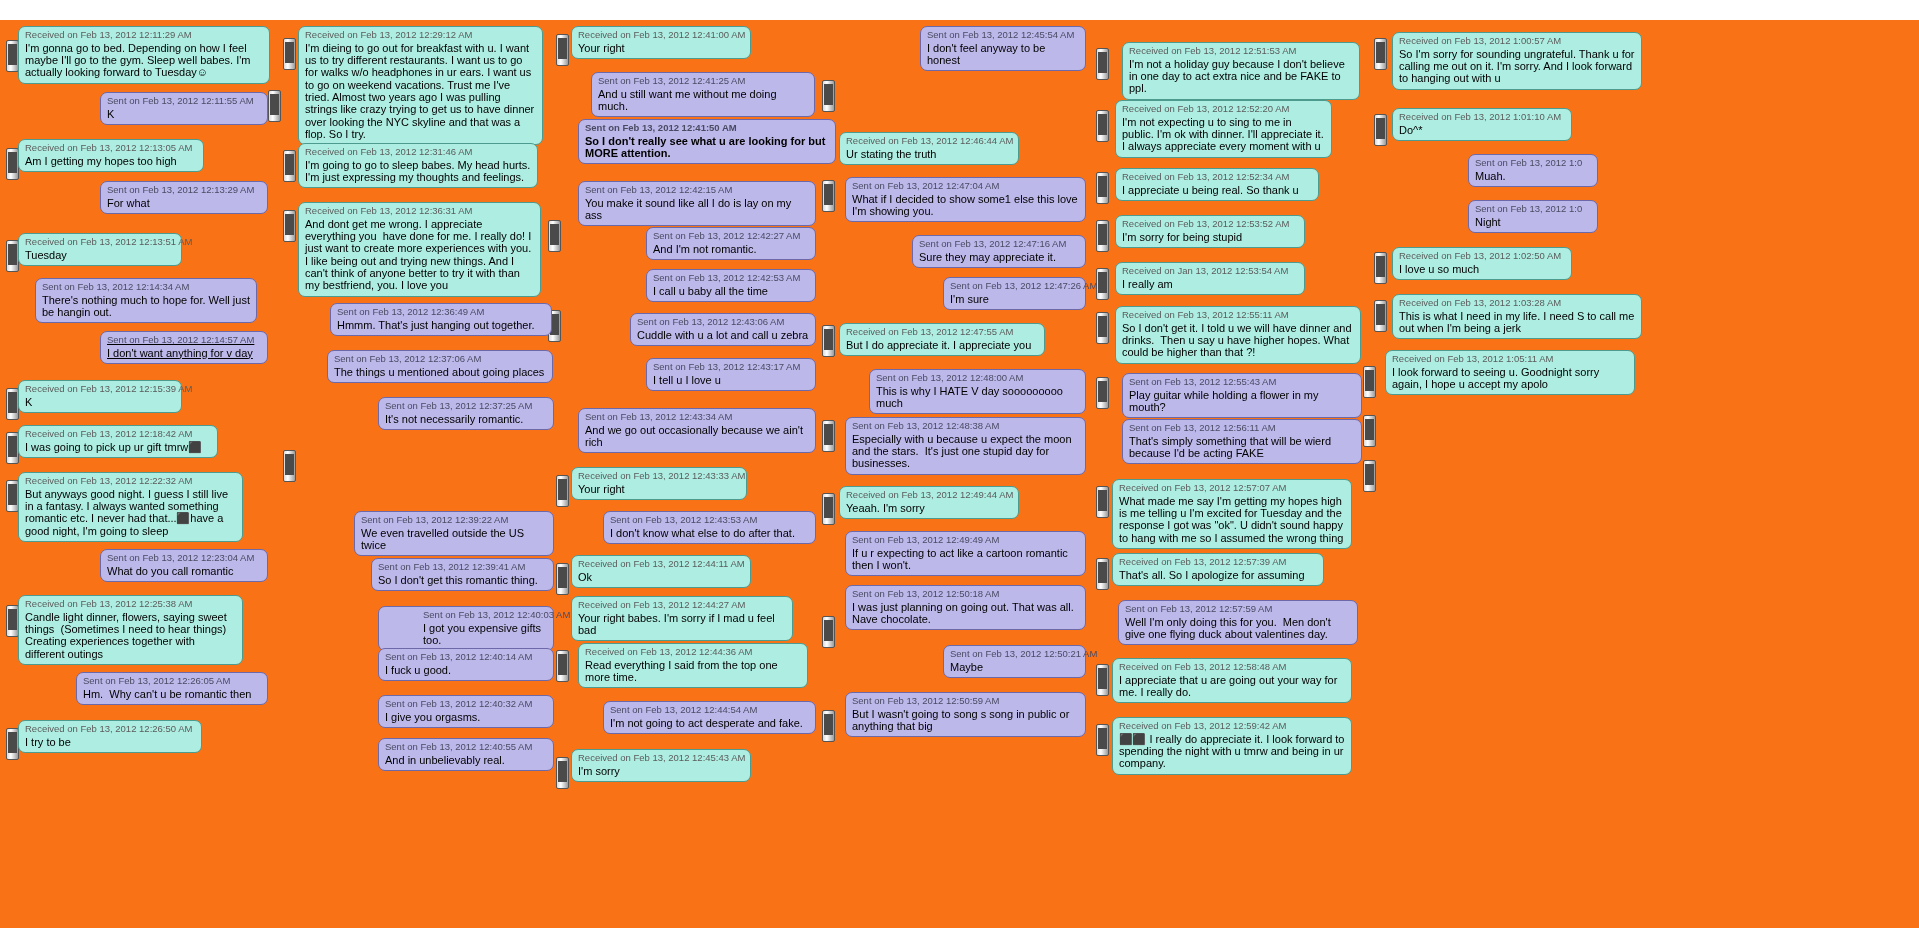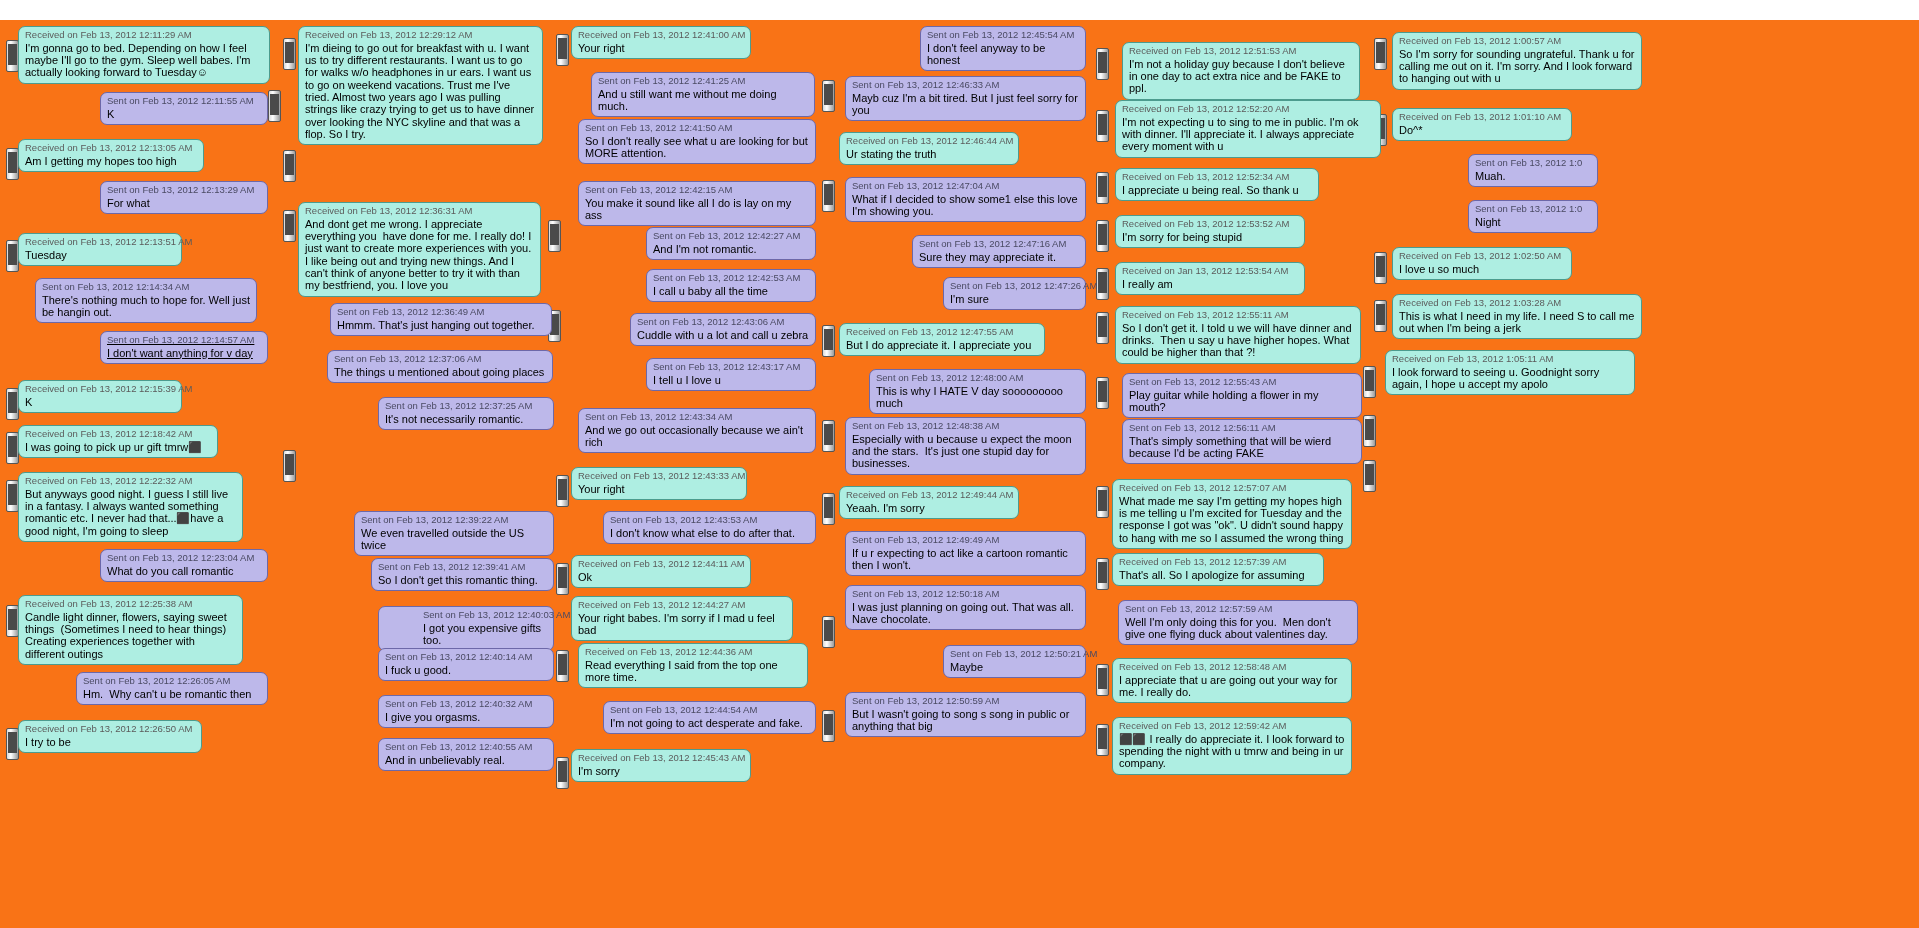--- a/index.html
+++ b/index.html
@@ -164,20 +164,24 @@
       <span class="msg">Hm.  Why can't u be romantic then</span>
     </div>
     <div class="bubble received" style="left: 18px; top: 700px; width: 184px;">
       <span class="ts">Received on Feb 13, 2012 12:26:50 AM</span>
       <span class="msg">I try to be</span>
     </div>
     <div class="bubble received" style="left: 298px; top: 6px; width: 245px;">
       <span class="ts">Received on Feb 13, 2012 12:29:12 AM</span>
       <span class="msg">I'm dieing to go out for breakfast with u. I want us to try different restaurants. I want us to go for walks w/o headphones in ur ears. I want us to go on weekend vacations. Trust me I've tried. Almost two years ago I was pulling strings like crazy trying to get us to have dinner over looking the NYC skyline and that was a flop. So I try.</span>
     </div>
+    <div class="bubble received" style="left: 298px; top: 123px; width: 240px;">
+      <span class="ts">Received on Feb 13, 2012 12:31:46 AM</span>
+      <span class="msg">I'm going to go to sleep babes. My head hurts. I'm just expressing my thoughts and feelings.</span>
+    </div>
     <div class="bubble received" style="left: 298px; top: 182px; width: 243px;">
       <span class="ts">Received on Feb 13, 2012 12:36:31 AM</span>
       <span class="msg">And dont get me wrong. I appreciate everything you  have done for me. I really do! I just want to create more experiences with you. I like being out and trying new things. And I can't think of anyone better to try it with than my bestfriend, you. I love you</span>
     </div>
     <div class="bubble sent" style="left: 330px; top: 283px; width: 222px;">
       <span class="ts">Sent on Feb 13, 2012 12:36:49 AM</span>
       <span class="msg">Hmmm. That's just hanging out together.</span>
     </div>
     <div class="bubble sent" style="left: 327px; top: 330px; width: 226px;">
       <span class="ts">Sent on Feb 13, 2012 12:37:06 AM</span>
@@ -212,21 +216,21 @@
       <span class="msg">And in unbelievably real.</span>
     </div>
     <div class="bubble received" style="left: 571px; top: 6px; width: 180px;">
       <span class="ts">Received on Feb 13, 2012 12:41:00 AM</span>
       <span class="msg">Your right</span>
     </div>
     <div class="bubble sent" style="left: 591px; top: 52px; width: 224px;">
       <span class="ts">Sent on Feb 13, 2012 12:41:25 AM</span>
       <span class="msg">And u still want me without me doing much.</span>
     </div>
-    <div class="bubble sent" style="left: 578px; top: 99px; width: 238px;">
+    <div class="bubble sent" style="left: 578px; top: 99px; width: 258px; font-weight: bold;">
       <span class="ts">Sent on Feb 13, 2012 12:41:50 AM</span>
       <span class="msg">So I don't really see what u are looking for but MORE attention.</span>
     </div>
     <div class="bubble sent" style="left: 578px; top: 161px; width: 238px;">
       <span class="ts">Sent on Feb 13, 2012 12:42:15 AM</span>
       <span class="msg">You make it sound like all I do is lay on my ass</span>
     </div>
     <div class="bubble sent" style="left: 646px; top: 207px; width: 170px;">
       <span class="ts">Sent on Feb 13, 2012 12:42:27 AM</span>
       <span class="msg">And I'm not romantic.</span>
@@ -272,24 +276,20 @@
       <span class="msg">I'm not going to act desperate and fake.</span>
     </div>
     <div class="bubble received" style="left: 571px; top: 729px; width: 180px;">
       <span class="ts">Received on Feb 13, 2012 12:45:43 AM</span>
       <span class="msg">I'm sorry</span>
     </div>
     <div class="bubble sent" style="left: 920px; top: 6px; width: 166px;">
       <span class="ts">Sent on Feb 13, 2012 12:45:54 AM</span>
       <span class="msg">I don't feel anyway to be honest</span>
     </div>
-    <div class="bubble sent" style="left: 845px; top: 56px; width: 241px;">
-      <span class="ts">Sent on Feb 13, 2012 12:46:33 AM</span>
-      <span class="msg">Mayb cuz I'm a bit tired. But I just feel sorry for you</span>
-    </div>
     <div class="bubble received" style="left: 839px; top: 112px; width: 180px;">
       <span class="ts">Received on Feb 13, 2012 12:46:44 AM</span>
       <span class="msg">Ur stating the truth</span>
     </div>
     <div class="bubble sent" style="left: 845px; top: 157px; width: 241px;">
       <span class="ts">Sent on Feb 13, 2012 12:47:04 AM</span>
       <span class="msg">What if I decided to show some1 else this love I'm showing you.</span>
     </div>
     <div class="bubble sent" style="left: 912px; top: 215px; width: 174px;">
       <span class="ts">Sent on Feb 13, 2012 12:47:16 AM</span>
@@ -328,21 +328,21 @@
       <span class="msg">Maybe</span>
     </div>
     <div class="bubble sent" style="left: 845px; top: 672px; width: 241px;">
       <span class="ts">Sent on Feb 13, 2012 12:50:59 AM</span>
       <span class="msg">But I wasn't going to song s song in public or anything that big</span>
     </div>
     <div class="bubble received" style="left: 1122px; top: 22px; width: 238px;">
       <span class="ts">Received on Feb 13, 2012 12:51:53 AM</span>
       <span class="msg">I'm not a holiday guy because I don't believe in one day to act extra nice and be FAKE to ppl.</span>
     </div>
-    <div class="bubble received" style="left: 1115px; top: 80px; width: 266px;">
+    <div class="bubble received" style="left: 1115px; top: 80px; width: 217px;">
       <span class="ts">Received on Feb 13, 2012 12:52:20 AM</span>
       <span class="msg">I'm not expecting u to sing to me in public. I'm ok with dinner. I'll appreciate it. I always appreciate every moment with u</span>
     </div>
     <div class="bubble received" style="left: 1115px; top: 148px; width: 204px;">
       <span class="ts">Received on Feb 13, 2012 12:52:34 AM</span>
       <span class="msg">I appreciate u being real. So thank u</span>
     </div>
     <div class="bubble received" style="left: 1115px; top: 195px; width: 190px;">
       <span class="ts">Received on Feb 13, 2012 12:53:52 AM</span>
       <span class="msg">I'm sorry for being stupid</span>

